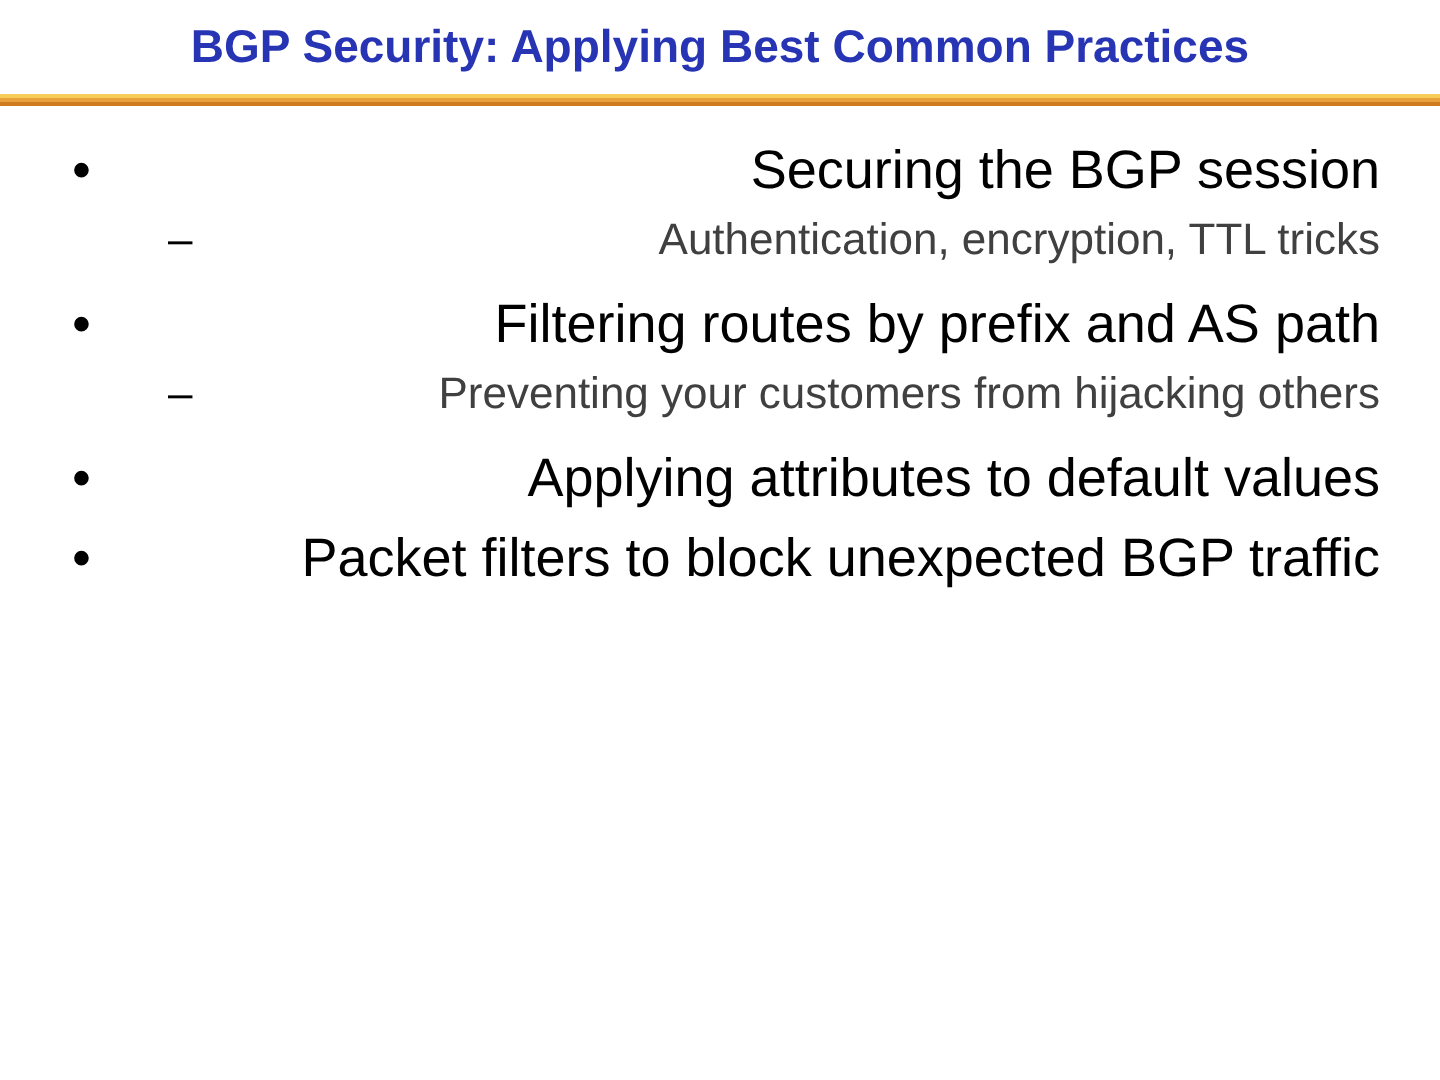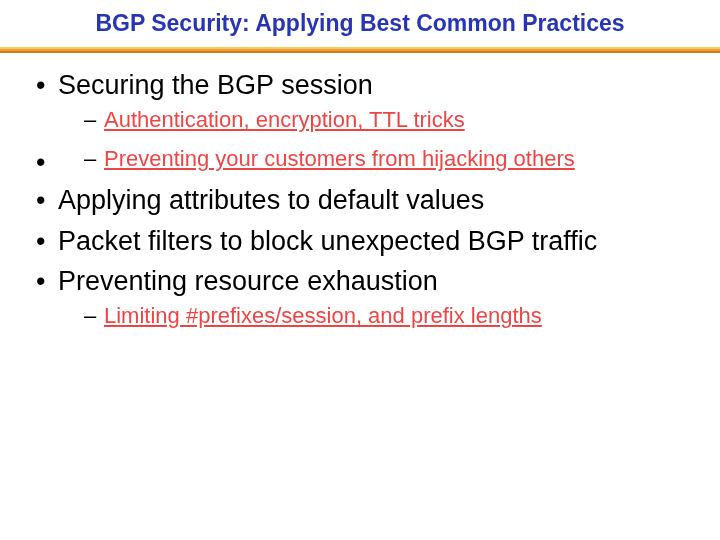--- a/index.html
+++ b/index.html
@@ -34,20 +34,21 @@
       #cf7a1e 66%, #cf7a1e 100%);
     margin-bottom: 14px;
   }
   .body {
     padding: 0 30px 0 30px;
   }
   ul.top {
     list-style: none;
     margin: 0;
     padding: 0;
+    text-align: right;
   }
   ul.top > li {
     position: relative;
     padding-left: 28px;
     margin: 0 0 4px 0;
     color: #000;
     font-size: 27px;
     line-height: 1.35;
   }
   ul.top > li::before {
@@ -59,24 +60,23 @@
     color: #000;
   }
   ul.sub {
     list-style: none;
     margin: 2px 0 8px 0;
     padding: 0;
   }
   ul.sub > li {
     position: relative;
     padding-left: 46px;
-    color: #ef4444;
+    color: #404040;
     font-size: 22px;
     line-height: 1.38;
-    text-decoration: underline;
   }
   ul.sub > li::before {
     content: "–";
     position: absolute;
     left: 26px;
     top: 0;
     font-size: 22px;
     color: #000;
   }
 </style>
@@ -88,31 +88,26 @@
   <div class="rule"></div>
   <div class="body">
     <ul class="top">
       <li>
         <span>Securing the BGP session</span>
         <ul class="sub">
           <li>Authentication, encryption, TTL tricks</li>
         </ul>
       </li>
       <li>
+        <span>Filtering routes by prefix and AS path</span>
         <ul class="sub">
           <li>Preventing your customers from hijacking others</li>
         </ul>
       </li>
       <li>
         <span>Applying attributes to default values</span>
       </li>
       <li>
         <span>Packet filters to block unexpected BGP traffic</span>
       </li>
-      <li>
-        <span>Preventing resource exhaustion</span>
-        <ul class="sub">
-          <li>Limiting #prefixes/session, and prefix lengths</li>
-        </ul>
-      </li>
     </ul>
   </div>
 </div>
 
 </body></html>

